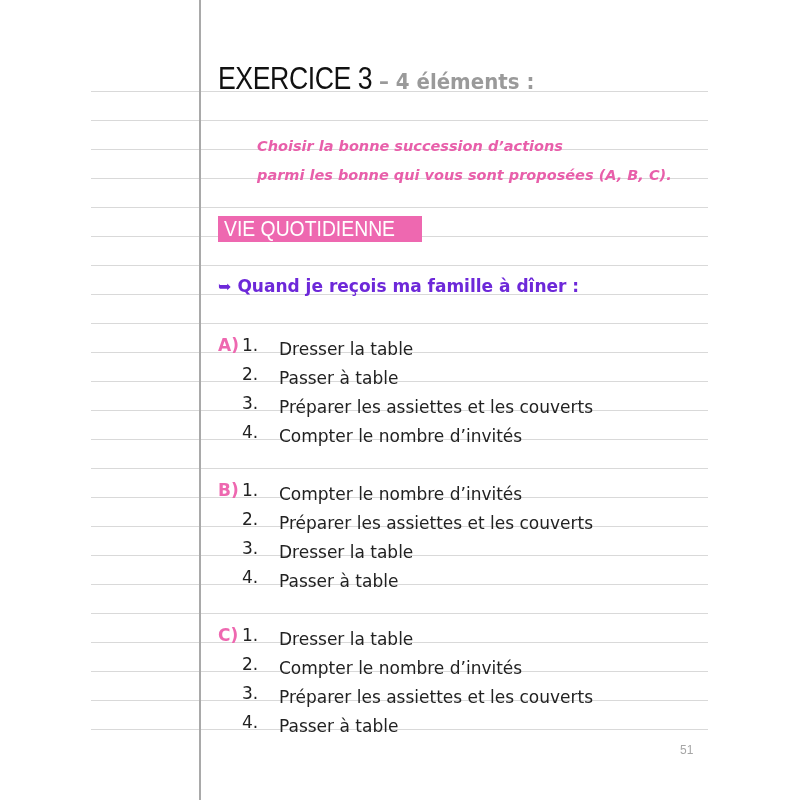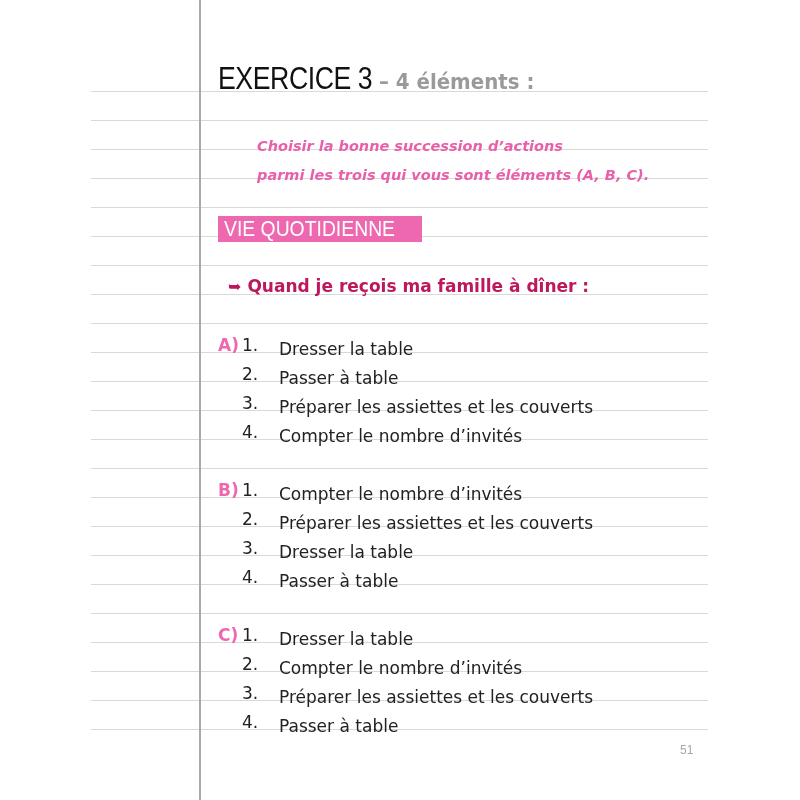--- a/index.html
+++ b/index.html
@@ -43,22 +43,22 @@
       position: absolute; left: 218px; top: 216px; width: 204px; height: 26px;
       background: #ee68b0;
       color: #fff;
       font-family: "Liberation Sans", sans-serif;
       font-size: 22px; line-height: 26px;
       box-sizing: border-box; padding-left: 6px;
       white-space: nowrap; overflow: hidden;
     }
     .section-badge span { display: inline-block; transform: scaleX(0.88); transform-origin: left; }
     .question {
-      position: absolute; left: 228px; top: 276px;
-      font-weight: bold; font-size: 17px; white-space: nowrap; color: #be185d;
+      position: absolute; left: 218px; top: 276px;
+      font-weight: bold; font-size: 17px; white-space: nowrap; color: #6d28d9;
     }
     .question .arrow { font-size: 16px; margin-right: 6px; }
     .option { position: absolute; left: 218px; }
     .opt-row {
       position: relative; height: 29px; font-size: 17px; white-space: nowrap;
       color: #222;
     }
     .opt-letter {
       position: absolute; left: 0; top: 4px;
       color: #ee68b0; font-weight: bold; font-size: 17px;
@@ -103,21 +103,21 @@
 
 <div class="title">
   <div class="title-wrap">
     <span class="title-main">EXERCICE 3</span>
     <span class="title-sub"> – 4 éléments :</span>
   </div>
 </div>
 
 <div class="instructions">
   <div>Choisir la bonne succession d’actions</div>
-  <div>parmi les trois qui vous sont éléments (A, B, C).</div>
+  <div>parmi les bonne qui vous sont proposées (A, B, C).</div>
 </div>
 
 <div class="section-badge">
   <span>VIE QUOTIDIENNE</span>
 </div>
 
 <div class="question">
   <span class="arrow">➥</span><span>Quand je reçois ma famille à dîner :</span>
 </div>
 

